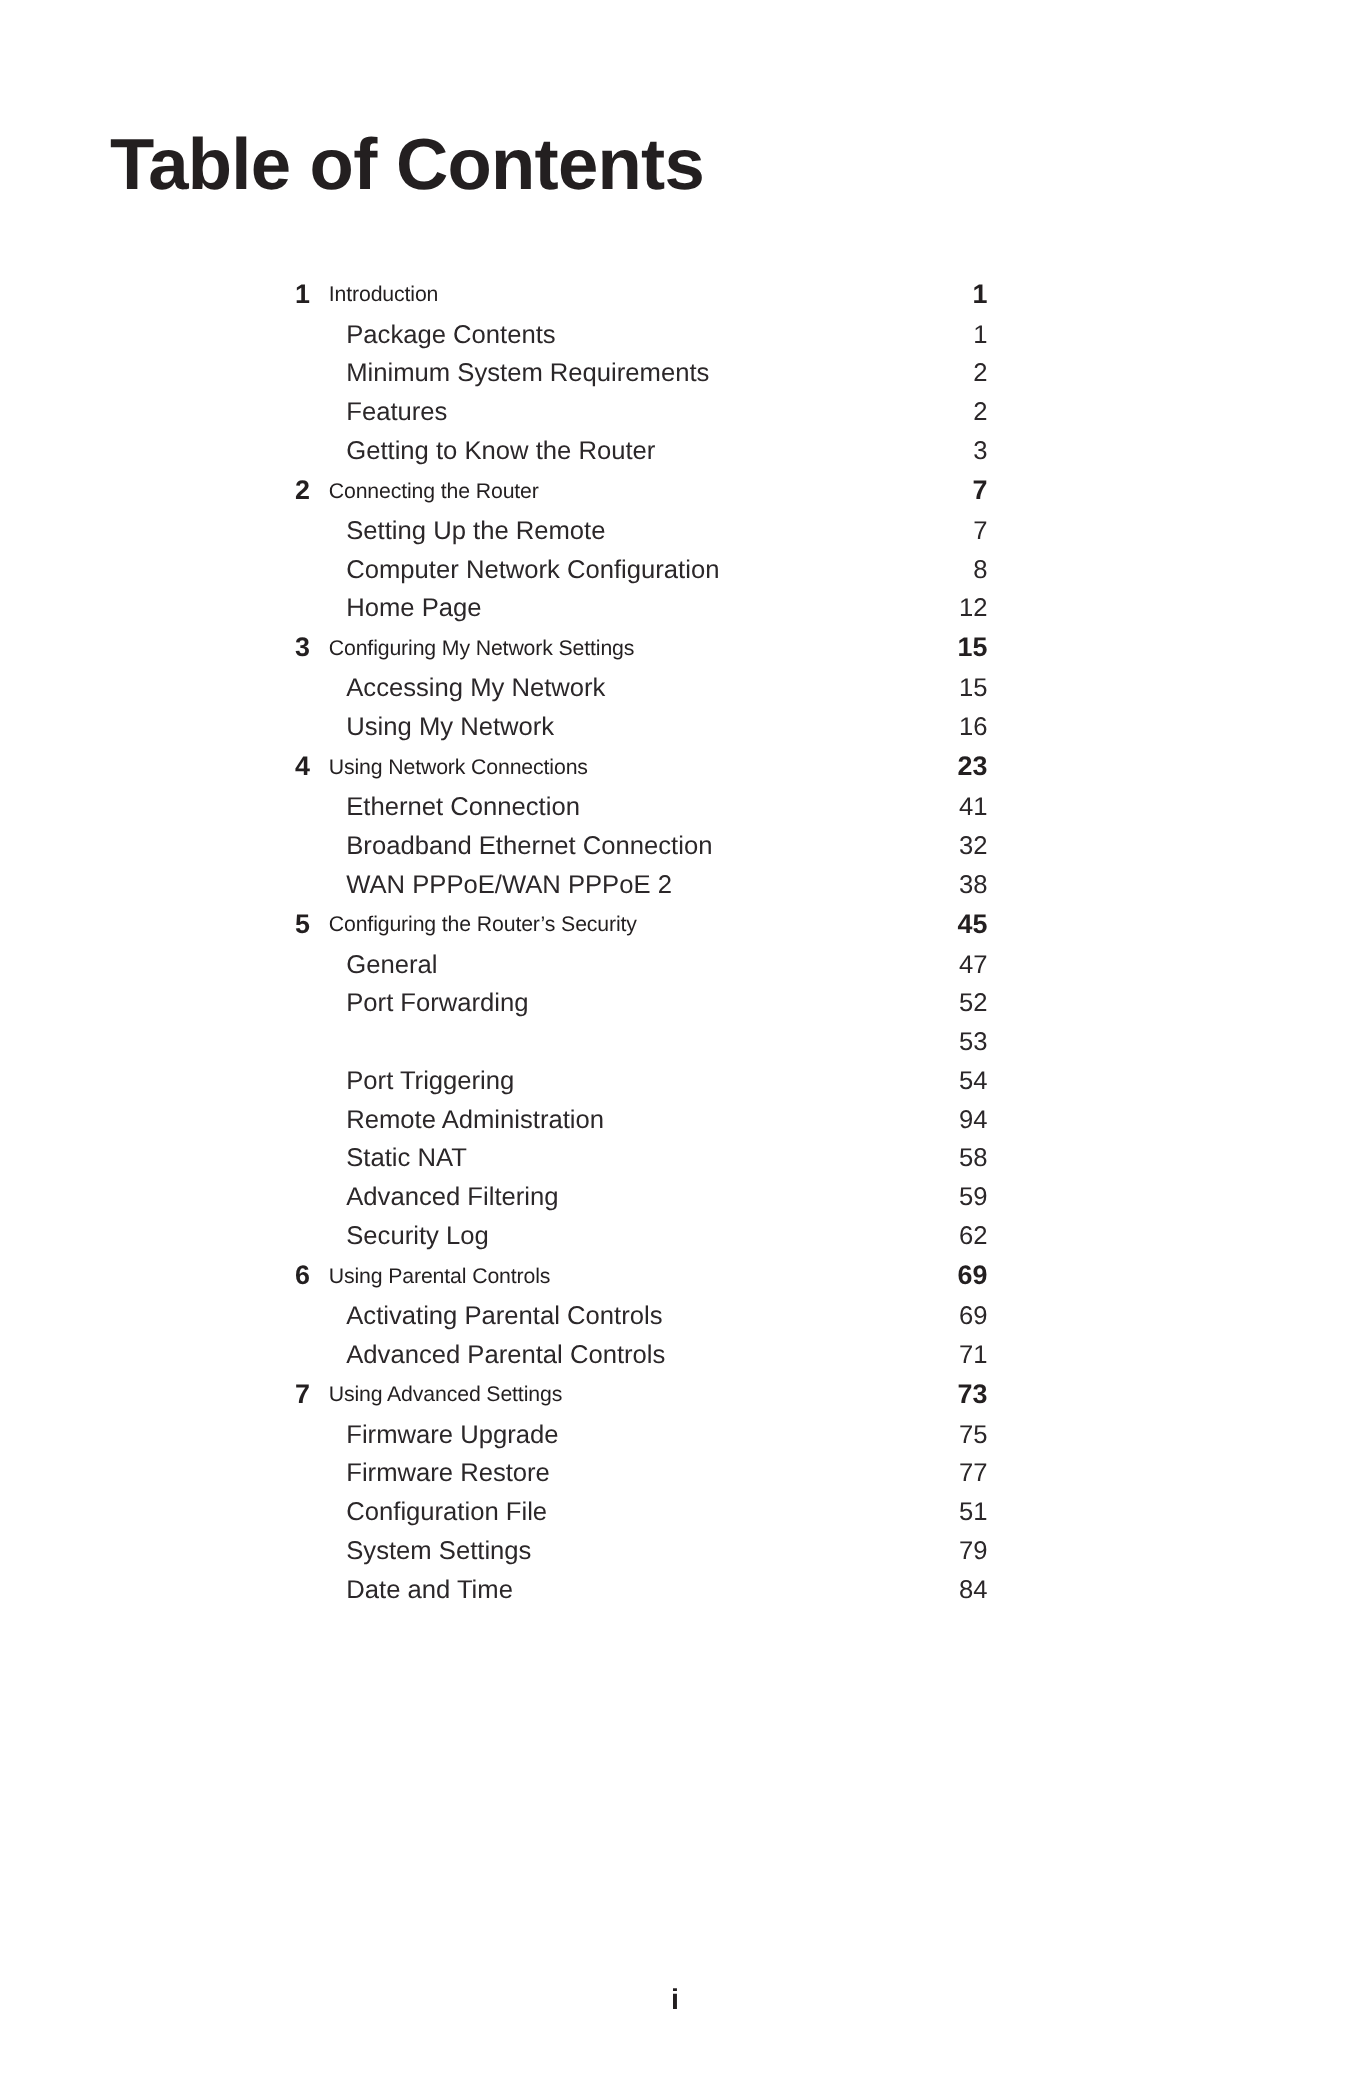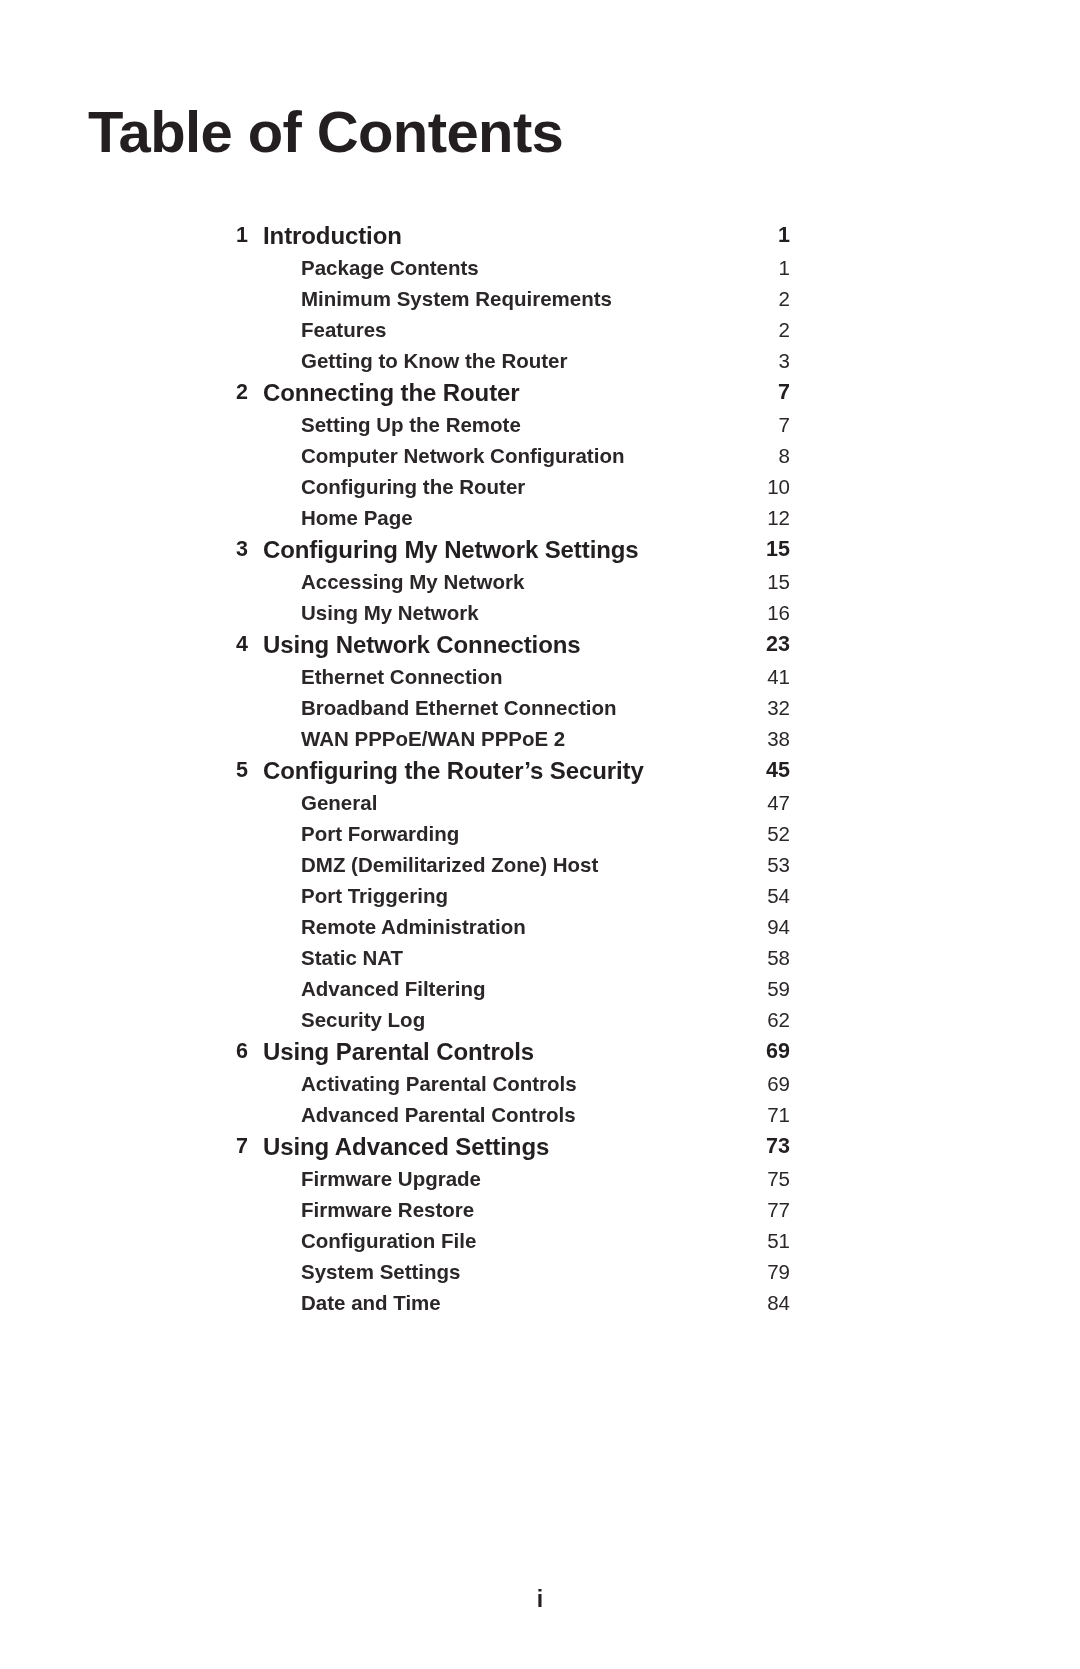--- a/index.html
+++ b/index.html
@@ -67,36 +67,35 @@
     line-height: 31px;
   }
 
   .toc-row.chapter .num {
     line-height: 33px;
   }
 
   .label {
     position: absolute;
     left: 263px;
-    font-size: 24px;
-    font-weight: 700;
+    font-size: 17px;
+    font-weight: 400;
     color: #231f20;
     line-height: 33px;
     letter-spacing: -0.1px;
     white-space: nowrap;
   }
 
   .toc-row.section .label {
     left: 277px;
-    font-weight: 700;
+    font-weight: 400;
     font-size: 20.5px;
     line-height: 31px;
     letter-spacing: 0px;
     color: #2b2729;
-    margin-left: 24px;
   }
 
   .page-no {
     position: absolute;
     left: 690px;
     width: 100px;
     text-align: right;
     font-size: 21.5px;
     font-weight: 700;
     color: #231f20;
@@ -164,25 +163,20 @@
         <span class="label">Setting Up the Remote</span>
         <span class="page-no">7</span>
       </div>
       <div class="toc-row section">
         <span class="num"></span>
         <span class="label">Computer Network Configuration</span>
         <span class="page-no">8</span>
       </div>
       <div class="toc-row section">
         <span class="num"></span>
-        <span class="label">Configuring the Router</span>
-        <span class="page-no">10</span>
-      </div>
-      <div class="toc-row section">
-        <span class="num"></span>
         <span class="label">Home Page</span>
         <span class="page-no">12</span>
       </div>
       <div class="toc-row chapter">
         <span class="num">3</span>
         <span class="label">Configuring My Network Settings</span>
         <span class="page-no">15</span>
       </div>
       <div class="toc-row section">
         <span class="num"></span>
@@ -224,21 +218,20 @@
         <span class="label">General</span>
         <span class="page-no">47</span>
       </div>
       <div class="toc-row section">
         <span class="num"></span>
         <span class="label">Port Forwarding</span>
         <span class="page-no">52</span>
       </div>
       <div class="toc-row section">
         <span class="num"></span>
-        <span class="label">DMZ (Demilitarized Zone) Host</span>
         <span class="page-no">53</span>
       </div>
       <div class="toc-row section">
         <span class="num"></span>
         <span class="label">Port Triggering</span>
         <span class="page-no">54</span>
       </div>
       <div class="toc-row section">
         <span class="num"></span>
         <span class="label">Remote Administration</span>

